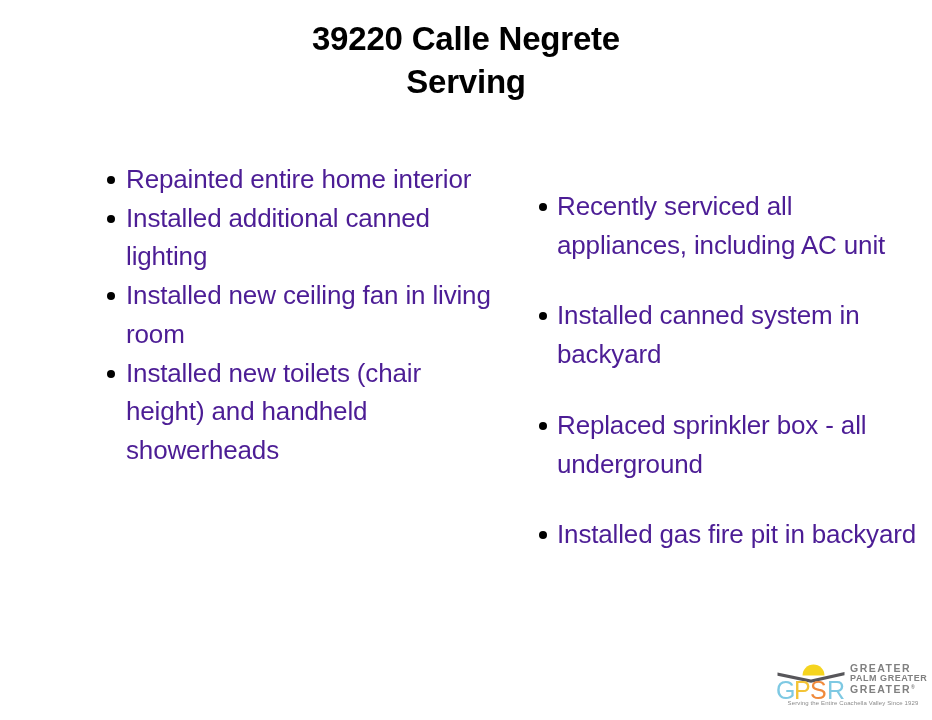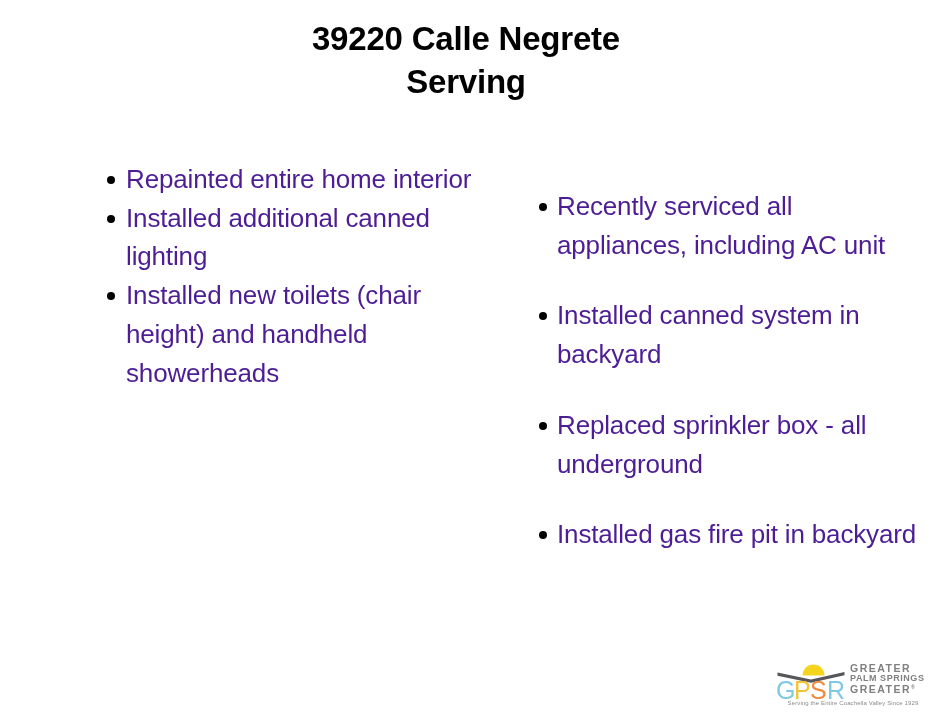--- a/index.html
+++ b/index.html
@@ -153,20 +153,24 @@
         <li>
           <span class="bullet-dot"></span>
           <span>Repainted entire home interior</span>
         </li>
         <li>
           <span class="bullet-dot"></span>
           <span>Installed additional canned lighting</span>
         </li>
         <li>
           <span class="bullet-dot"></span>
+          <span>Installed new ceiling fan in living room</span>
+        </li>
+        <li>
+          <span class="bullet-dot"></span>
           <span>Installed new toilets (chair height) and handheld showerheads</span>
         </li>
       </ul>
     </div>
 
     <div class="col col-right">
       <ul class="bullets">
         <li>
           <span class="bullet-dot"></span>
           <span>Recently serviced all appliances, including AC unit</span>
@@ -197,21 +201,21 @@
       <path id="horizon-shape" d="M1.5 16.5 L35 23.5 L68.5 16.0 L68.5 19.2 L35 26.8 L1.5 19.7 Z" fill="#57565a"></path>
 
       <text x="0" y="43" font-family="'Liberation Sans', sans-serif" font-size="25" fill="#7ec9e3">G</text>
       <text x="18" y="43" font-family="'Liberation Sans', sans-serif" font-size="25" fill="#f3c336">P</text>
       <text x="34" y="43" font-family="'Liberation Sans', sans-serif" font-size="25" fill="#f08a3c">S</text>
       <text x="51" y="43" font-family="'Liberation Sans', sans-serif" font-size="25" fill="#7ec9e3">R</text>
     </svg>
 
     <div class="logo-words" style="color: rgb(128, 128, 128);">
       <span class="lw lw1">GREATER</span>
-      <span class="lw lw2">PALM SPRINGS</span>
+      <span class="lw lw2">PALM GREATER</span>
       <span class="lw lw3"><span>GREATER</span><sup>®</sup></span>
     </div>
 
     <div class="logo-tag" style="color: rgb(138, 138, 138);">Serving the Entire Coachella Valley Since 1929</div>
 
   </div>
 
 </div>
 
 </body></html>

